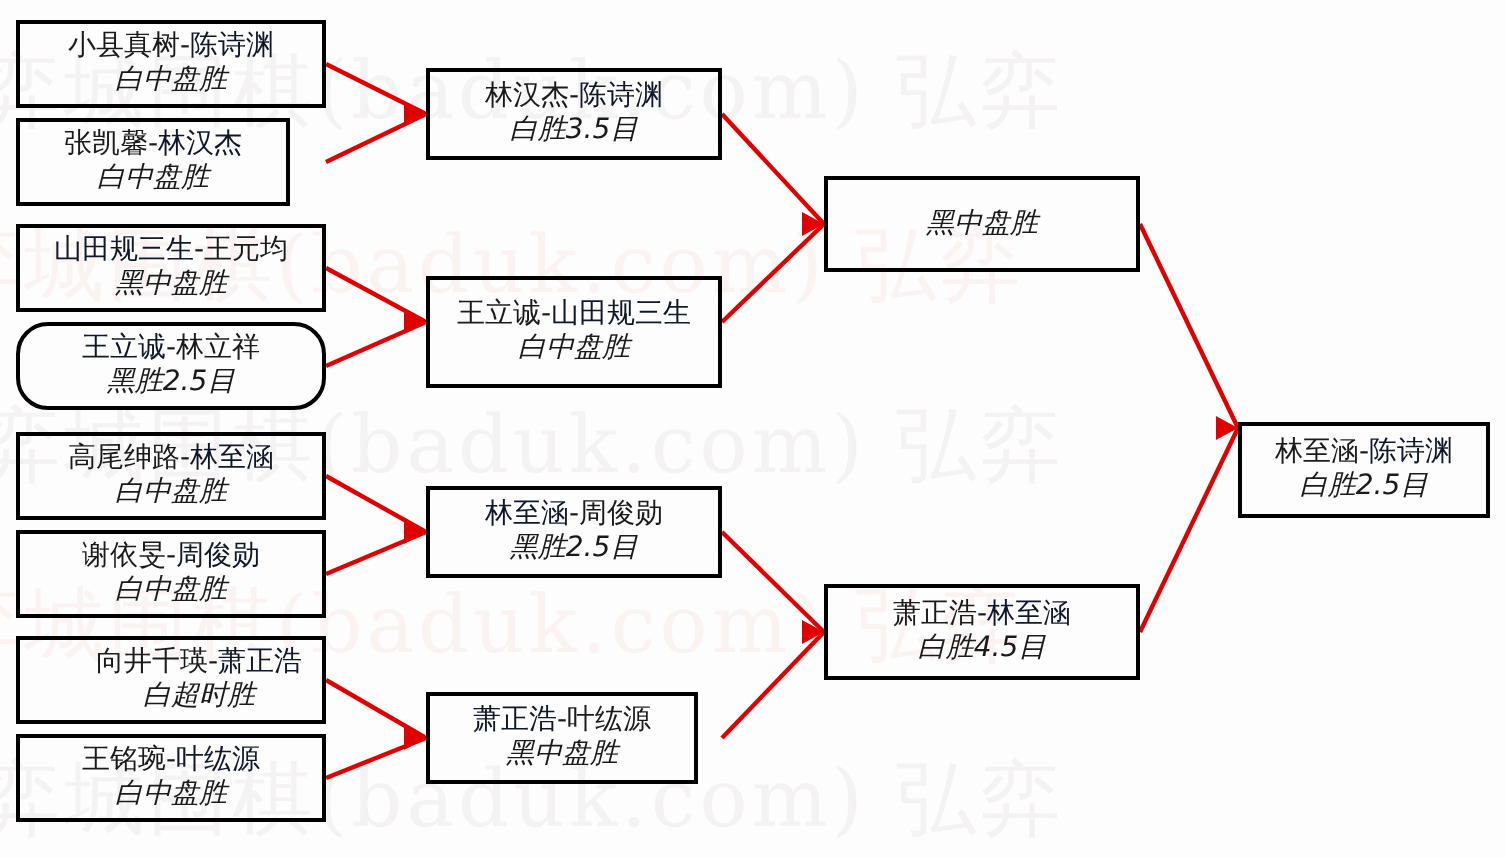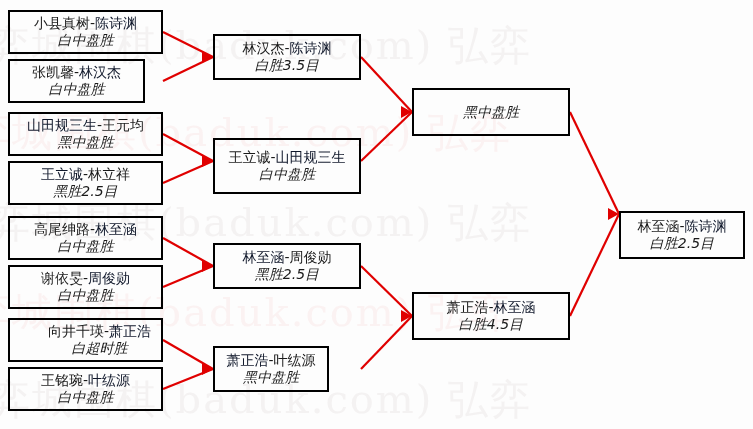--- a/index.html
+++ b/index.html
@@ -118,21 +118,21 @@
         <div class="match-result">白中盘胜</div>
       </div>
       <div class="match-box" style="left: 8px; top: 59px; width: 137px; height: 44px;">
         <div class="match-players"><span class="p-lose">张凯馨</span><span class="p-sep">-</span><span class="p-win">林汉杰</span></div>
         <div class="match-result">白中盘胜</div>
       </div>
       <div class="match-box" style="left: 8px; top: 112px; width: 155px; height: 44px;">
         <div class="match-players"><span class="p-win">山田规三生</span><span class="p-sep">-</span><span class="p-lose">王元均</span></div>
         <div class="match-result">黑中盘胜</div>
       </div>
-      <div class="match-box" style="left: 8px; top: 161px; width: 155px; height: 44px;">
+      <div class="match-box" style="left: 8px; top: 161px; width: 155px; height: 44px; border-radius: 16px;">
         <div class="match-players"><span class="p-win">王立诚</span><span class="p-sep">-</span><span class="p-lose">林立祥</span></div>
         <div class="match-result">黑胜2.5目</div>
       </div>
       <div class="match-box" style="left: 8px; top: 216px; width: 155px; height: 44px;">
         <div class="match-players"><span class="p-lose">高尾绅路</span><span class="p-sep">-</span><span class="p-win">林至涵</span></div>
         <div class="match-result">白中盘胜</div>
       </div>
       <div class="match-box" style="left: 8px; top: 265px; width: 155px; height: 44px;">
         <div class="match-players"><span class="p-lose">谢依旻</span><span class="p-sep">-</span><span class="p-win">周俊勋</span></div>
         <div class="match-result">白中盘胜</div>
@@ -150,21 +150,21 @@
         <div class="match-result">白胜3.5目</div>
       </div>
       <div class="match-box" style="left: 213px; top: 138px; width: 148px; height: 56px;">
         <div class="match-players"><span class="p-lose">王立诚</span><span class="p-sep">-</span><span class="p-win">山田规三生</span></div>
         <div class="match-result">白中盘胜</div>
       </div>
       <div class="match-box" style="left: 213px; top: 243px; width: 148px; height: 46px;">
         <div class="match-players"><span class="p-win">林至涵</span><span class="p-sep">-</span><span class="p-lose">周俊勋</span></div>
         <div class="match-result">黑胜2.5目</div>
       </div>
-      <div class="match-box" style="left: 213px; top: 346px; width: 116px; height: 46px; justify-content: center;">
+      <div class="match-box" style="left: 213px; top: 346px; width: 136px; height: 46px; justify-content: center;">
         <div class="match-players"><span class="p-win">萧正浩</span><span class="p-sep">-</span><span class="p-lose">叶纮源</span></div>
         <div class="match-result">黑中盘胜</div>
       </div>
       <div class="match-box" style="left: 412px; top: 88px; width: 158px; height: 48px;">
         <div class="match-result">黑中盘胜</div>
       </div>
       <div class="match-box" style="left: 412px; top: 292px; width: 158px; height: 48px;">
         <div class="match-players"><span class="p-lose">萧正浩</span><span class="p-sep">-</span><span class="p-win">林至涵</span></div>
         <div class="match-result">白胜4.5目</div>
       </div>

